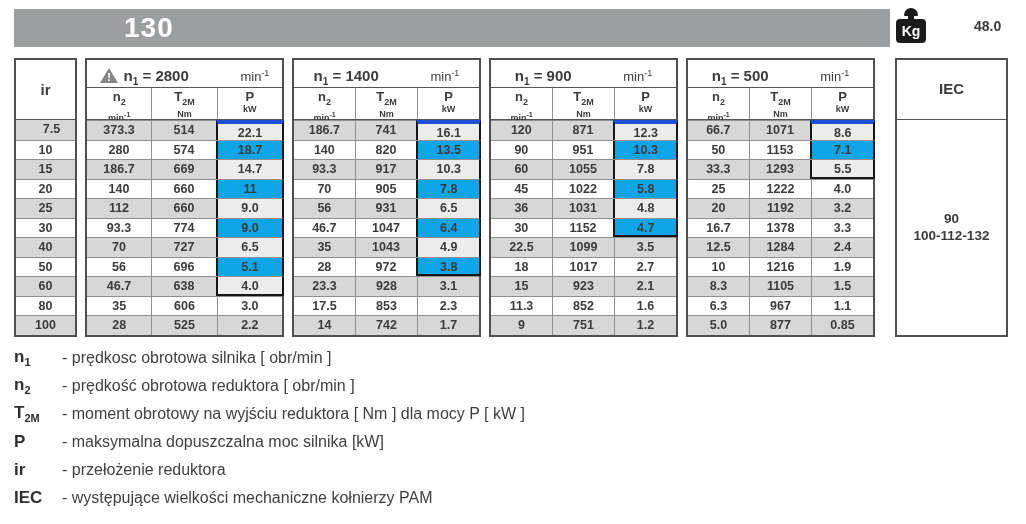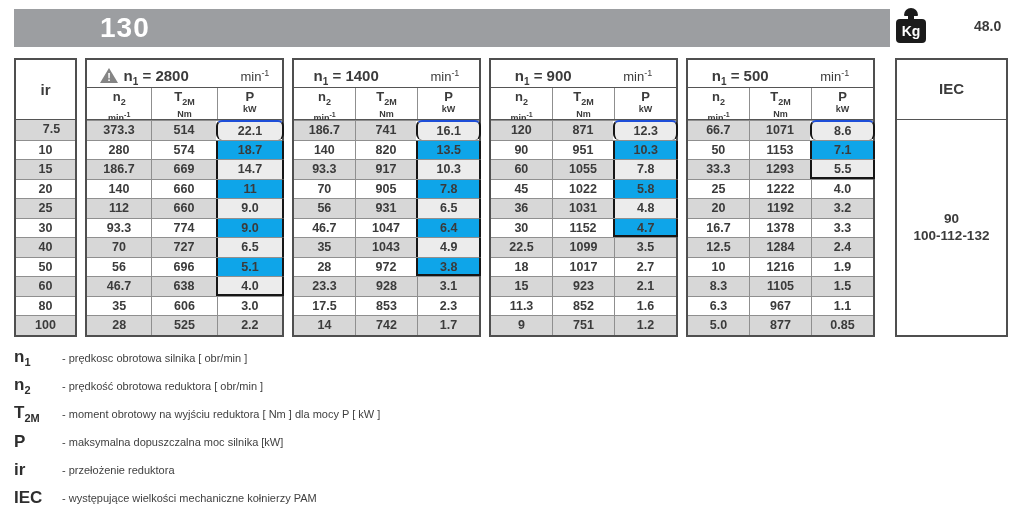--- a/index.html
+++ b/index.html
@@ -7,21 +7,21 @@
   .page {
     position: relative; width: 1026px; height: 524px; background: #fff;
     font-family: "Liberation Sans", sans-serif; color: #3b3b3b; overflow: hidden;
   }
   
   .topbar {
     position: absolute; left: 14px; top: 9px; width: 876px; height: 38px;
     background: #9c9ea1;
   }
   .model {
-    display:inline-block; margin-left: 86px; line-height: 38px;
+    display:inline-block; margin-left: 110px; line-height: 38px;
     font-size: 28px; font-weight: bold; color: #ffffff; letter-spacing: 1px;
   }
   .weight { position: absolute; left: 896px; top: 8px; width: 120px; height: 38px; }
   .kg-icon { position: absolute; left: 0; top: 0; width: 30px; height: 36px; }
   .kg-knob { position: absolute; top: 0; left: 8px; width: 14px; height: 8px; background: #1b1b1b; border-radius: 7px 7px 1px 1px; }
   .kg-neck { position: absolute; top: 7px; left: 12px; width: 6px; height: 5px; background: #1b1b1b; }
   .kg-body {
     position: absolute; top: 11px; left: 0; width: 30px; height: 24px; background: #1b1b1b;
     border-radius: 4px; color: #fff; font-weight: bold; font-size: 14px; text-align: center; line-height: 24px;
   }
@@ -63,32 +63,32 @@
     line-height: 18px; color: #3b3b3b;
   }
   .dcell:first-child { border-left: none; }
   .ir-table .row { height: 19.5px; line-height: 18px; border-top: 1px solid #8f8f8f; font-weight: bold; font-size: 12.5px; }
   .ir-table .row:nth-child(2) { border-top: none; padding-left: 12px; }
   .g { background: #d7d7d7; }
   .w { background: #ffffff; }
   .dcell.pbox { border-left: 2px solid #161616; border-right: 2px solid #161616; margin-right: -2px; }
   .dcell.pbox.g { background: #ececec; }
   .dcell.pbox.w { background: #0ea5e9; }
-  .dcell.pbox-top { border-top: 2px solid #1d4ed8; margin-top: -1px; border-radius: 6px; }
+  .dcell.pbox-top { border-top: 4px solid #1d4ed8; margin-top: -1px; }
   .dcell.pbox-bottom { border-bottom: 2px solid #161616; }
 
   .iec-head { height: 60px; line-height: 58px; font-weight: bold; font-size: 15px; border-bottom: 1px solid #555; text-align:center; }
   .iec-body { flex: 1; display: flex; flex-direction: column; justify-content: center; text-align: center; font-weight: bold; font-size: 13.5px; line-height: 17px; color:#3b3b3b; }
 
   
   .legend { position: absolute; left: 14px; top: 344px; }
   .legend-item { display: flex; height: 28px; align-items: center; }
   .lsym { display: inline-block; width: 48px; font-weight: bold; font-size: 17px; color: #2e2e2e; }
   .lsym sub { font-size: 11px; }
-  .ltext { font-size: 11px; color: #3f3f3f; }
+  .ltext { font-size: 16px; color: #3f3f3f; }
 </style>
 </head>
 <body>
 
 <div class="page">
 
   <div class="topbar">
     <span class="model">130</span>
   </div>
 

